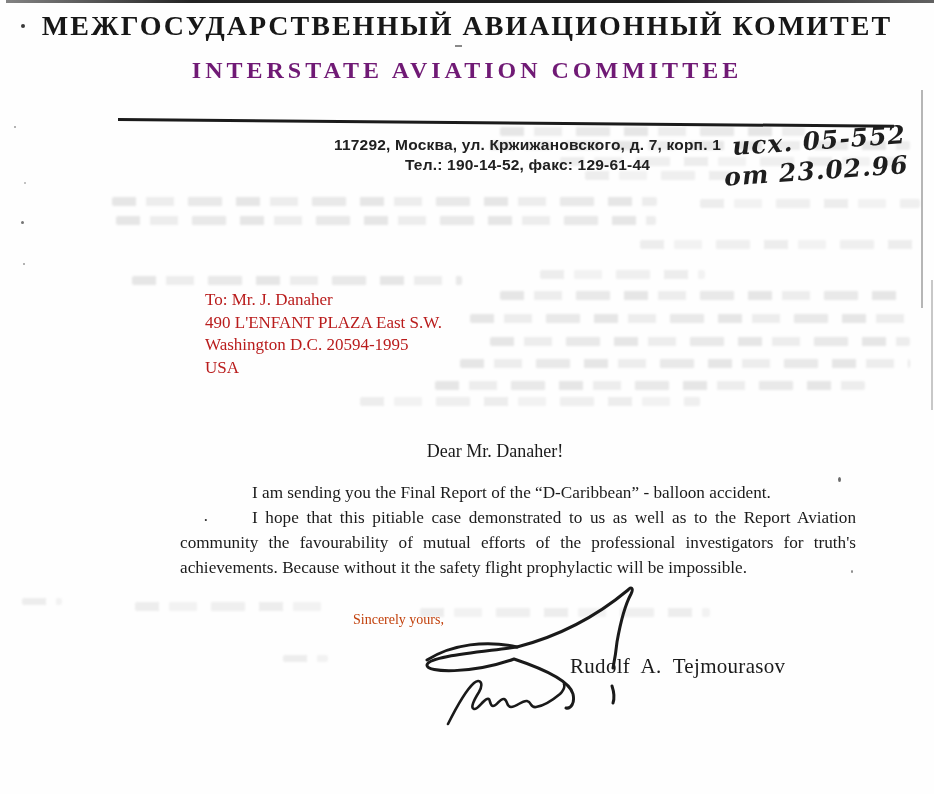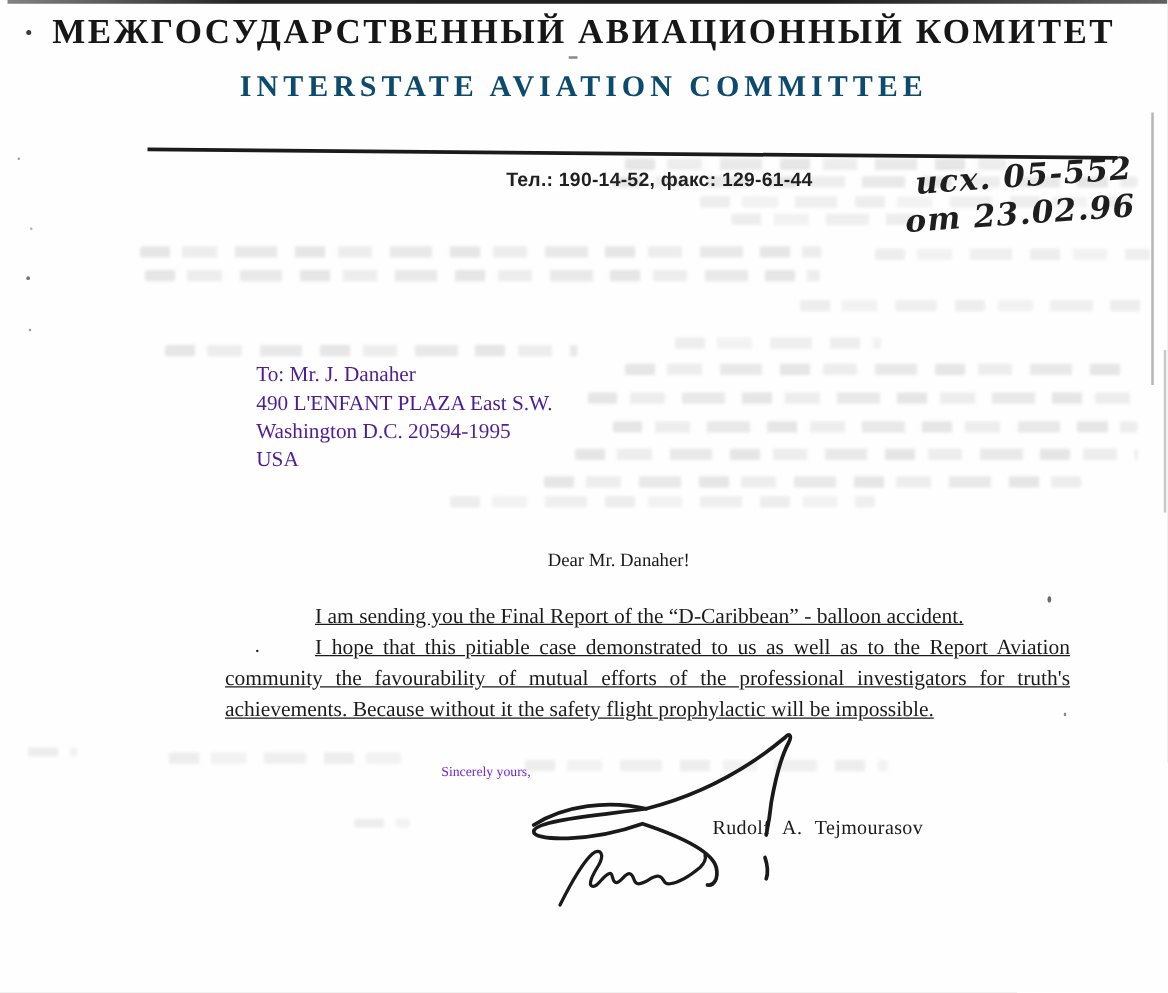--- a/index.html
+++ b/index.html
@@ -25,21 +25,21 @@
   
   .org-ru {
     position:absolute; left:0; right:0; top:10px;
     text-align:center; font-weight:bold;
     font-size:28px; letter-spacing:2px; color:#171717;
     font-family:Liberation Serif, serif;
   }
   .org-en {
     position:absolute; left:0; right:0; top:57px;
     text-align:center; font-weight:bold;
-    font-size:24px; letter-spacing:4px; color:#0c4a6e;
+    font-size:24px; letter-spacing:4px; color:#701a75;
   }
   .rule {
     position:absolute; left:118px; top:118px; width:776px; height:2.5px;
     background:#1b1b1b; transform:rotate(0.5deg); transform-origin:left center;
   }
   .address {
     position:absolute; left:190px; top:135px; width:675px;
     text-align:center;
     font-family:"Liberation Sans", sans-serif;
     font-weight:bold; font-size:15.5px; line-height:20px;
@@ -54,40 +54,40 @@
     font-style:italic; font-weight:bold;
     font-size:25px; line-height:30px;
     letter-spacing:1px; color:#1e1e1e;
     white-space:nowrap;
   }
   .handwritten .hw2 { margin-left:-10px; }
 
   
   .recipient {
     position:absolute; left:205px; top:289px;
-    font-size:17px; line-height:22.6px; color:#4c1d95;
+    font-size:17px; line-height:22.6px; color:#b91c1c;
   }
 
   .salutation {
     position:absolute; left:157px; top:441px; width:676px;
-    text-align:center; font-size:15px; color:#1a1a1a;
+    text-align:center; font-size:18px; color:#1a1a1a;
   }
 
   
   .body-text {
     position:absolute; left:180px; top:480px; width:676px;
     font-size:17.2px; line-height:25px;
     text-align:justify; color:#1b1b1b;
   }
-  .body-text p { margin:0; text-indent:72px;text-decoration:underline; }
+  .body-text p { margin:0; text-indent:72px; }
   .bullet-mark { position:absolute; left:203px; top:511px; font-size:17px; color:#2a2a2a; }
 
   
-  .sign-off { position:absolute; left:353px; top:612px; font-size:11px; color:#6d28d9; }
-  .signer-name { position:absolute; left:570px; top:654px; font-size:16px;
+  .sign-off { position:absolute; left:353px; top:612px; font-size:14px; color:#c2410c; }
+  .signer-name { position:absolute; left:570px; top:654px; font-size:21px;
     letter-spacing:.3px; word-spacing:6px; color:#1b1b1b; }
   .signature-svg { position:absolute; left:412px; top:580px; }
 
   
   .bleed {
     position:absolute; height:9px; border-radius:2px;
     filter:blur(1.2px); opacity:.5;
     background:repeating-linear-gradient(90deg,
       rgba(70,70,70,.26) 0 24px, rgba(70,70,70,0) 24px 34px,
       rgba(70,70,70,.18) 34px 62px, rgba(70,70,70,0) 62px 76px,
@@ -131,20 +131,21 @@
   <div class="bleed light" style="left:135px; top:602px; width:200px;"></div>
   <div class="bleed light" style="left:420px; top:608px; width:290px;"></div>
   <div class="bleed light" style="left:22px; top:598px; width:40px; height:7px;"></div>
   <div class="bleed light" style="left:283px; top:655px; width:45px; height:7px;"></div>
 
   <div class="org-ru">МЕЖГОСУДАРСТВЕННЫЙ АВИАЦИОННЫЙ КОМИТЕТ</div>
   <div class="org-en">INTERSTATE AVIATION COMMITTEE</div>
   <div class="rule"></div>
 
   <div class="address">
+    <div>117292, Москва, ул. Кржижановского, д. 7, корп. 1</div>
     <div>Тел.: 190-14-52, факс: 129-61-44</div>
   </div>
 
   <div class="handwritten">
     <div>исх. 05-552</div>
     <div class="hw2">от 23.02.96</div>
   </div>
 
   <div class="recipient">
     <div>To: Mr. J. Danaher</div>

